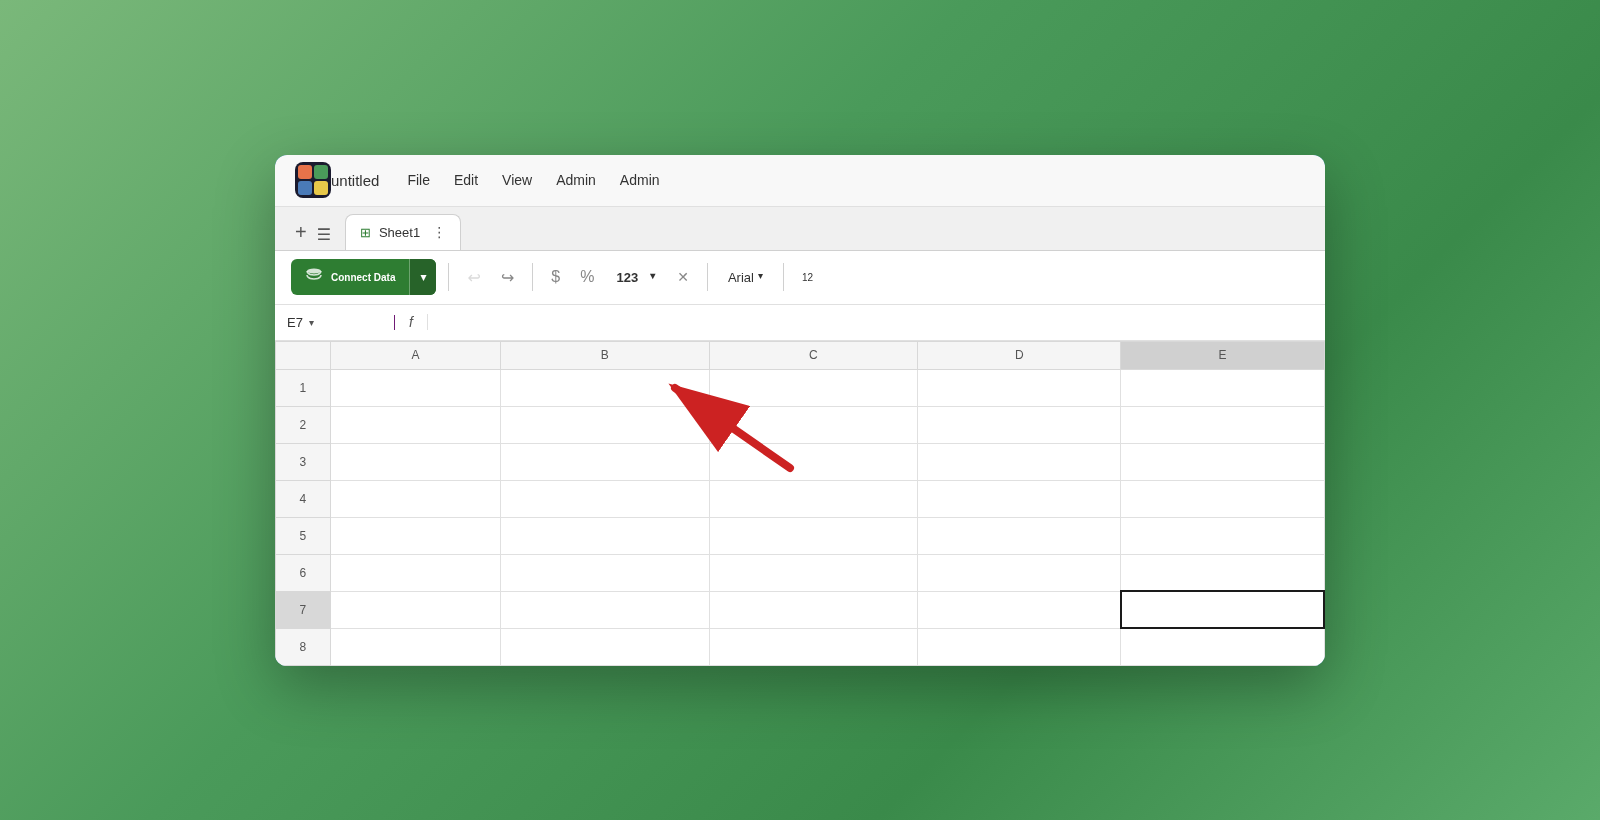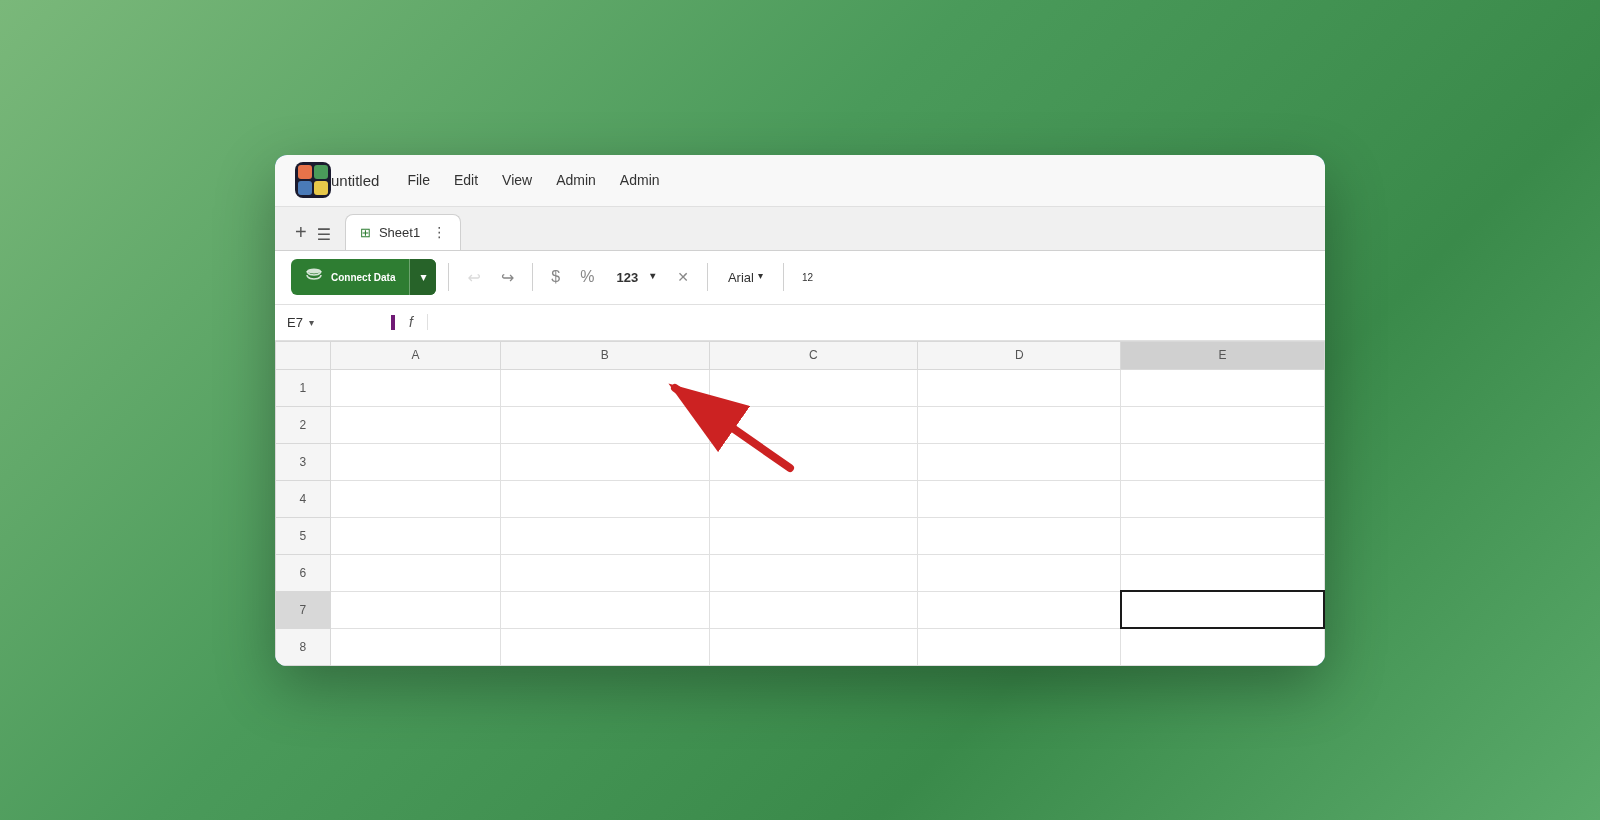--- a/index.html
+++ b/index.html
@@ -228,21 +228,21 @@
       border-bottom: 1px solid #e0e0e0;
       background: #ffffff;
       flex-shrink: 0;
     }
 
     .cell-ref {
       display: flex;
       align-items: center;
       width: 120px;
       padding: 0 12px;
-      border-right: 4px solid #701a75;
+      border-right: 1px solid #701a75;
       font-size: 13px;
       color: #333;
       gap: 6px;
     }
 
     .cell-ref-arrow {
       font-size: 10px;
       color: #555;
     }
 

